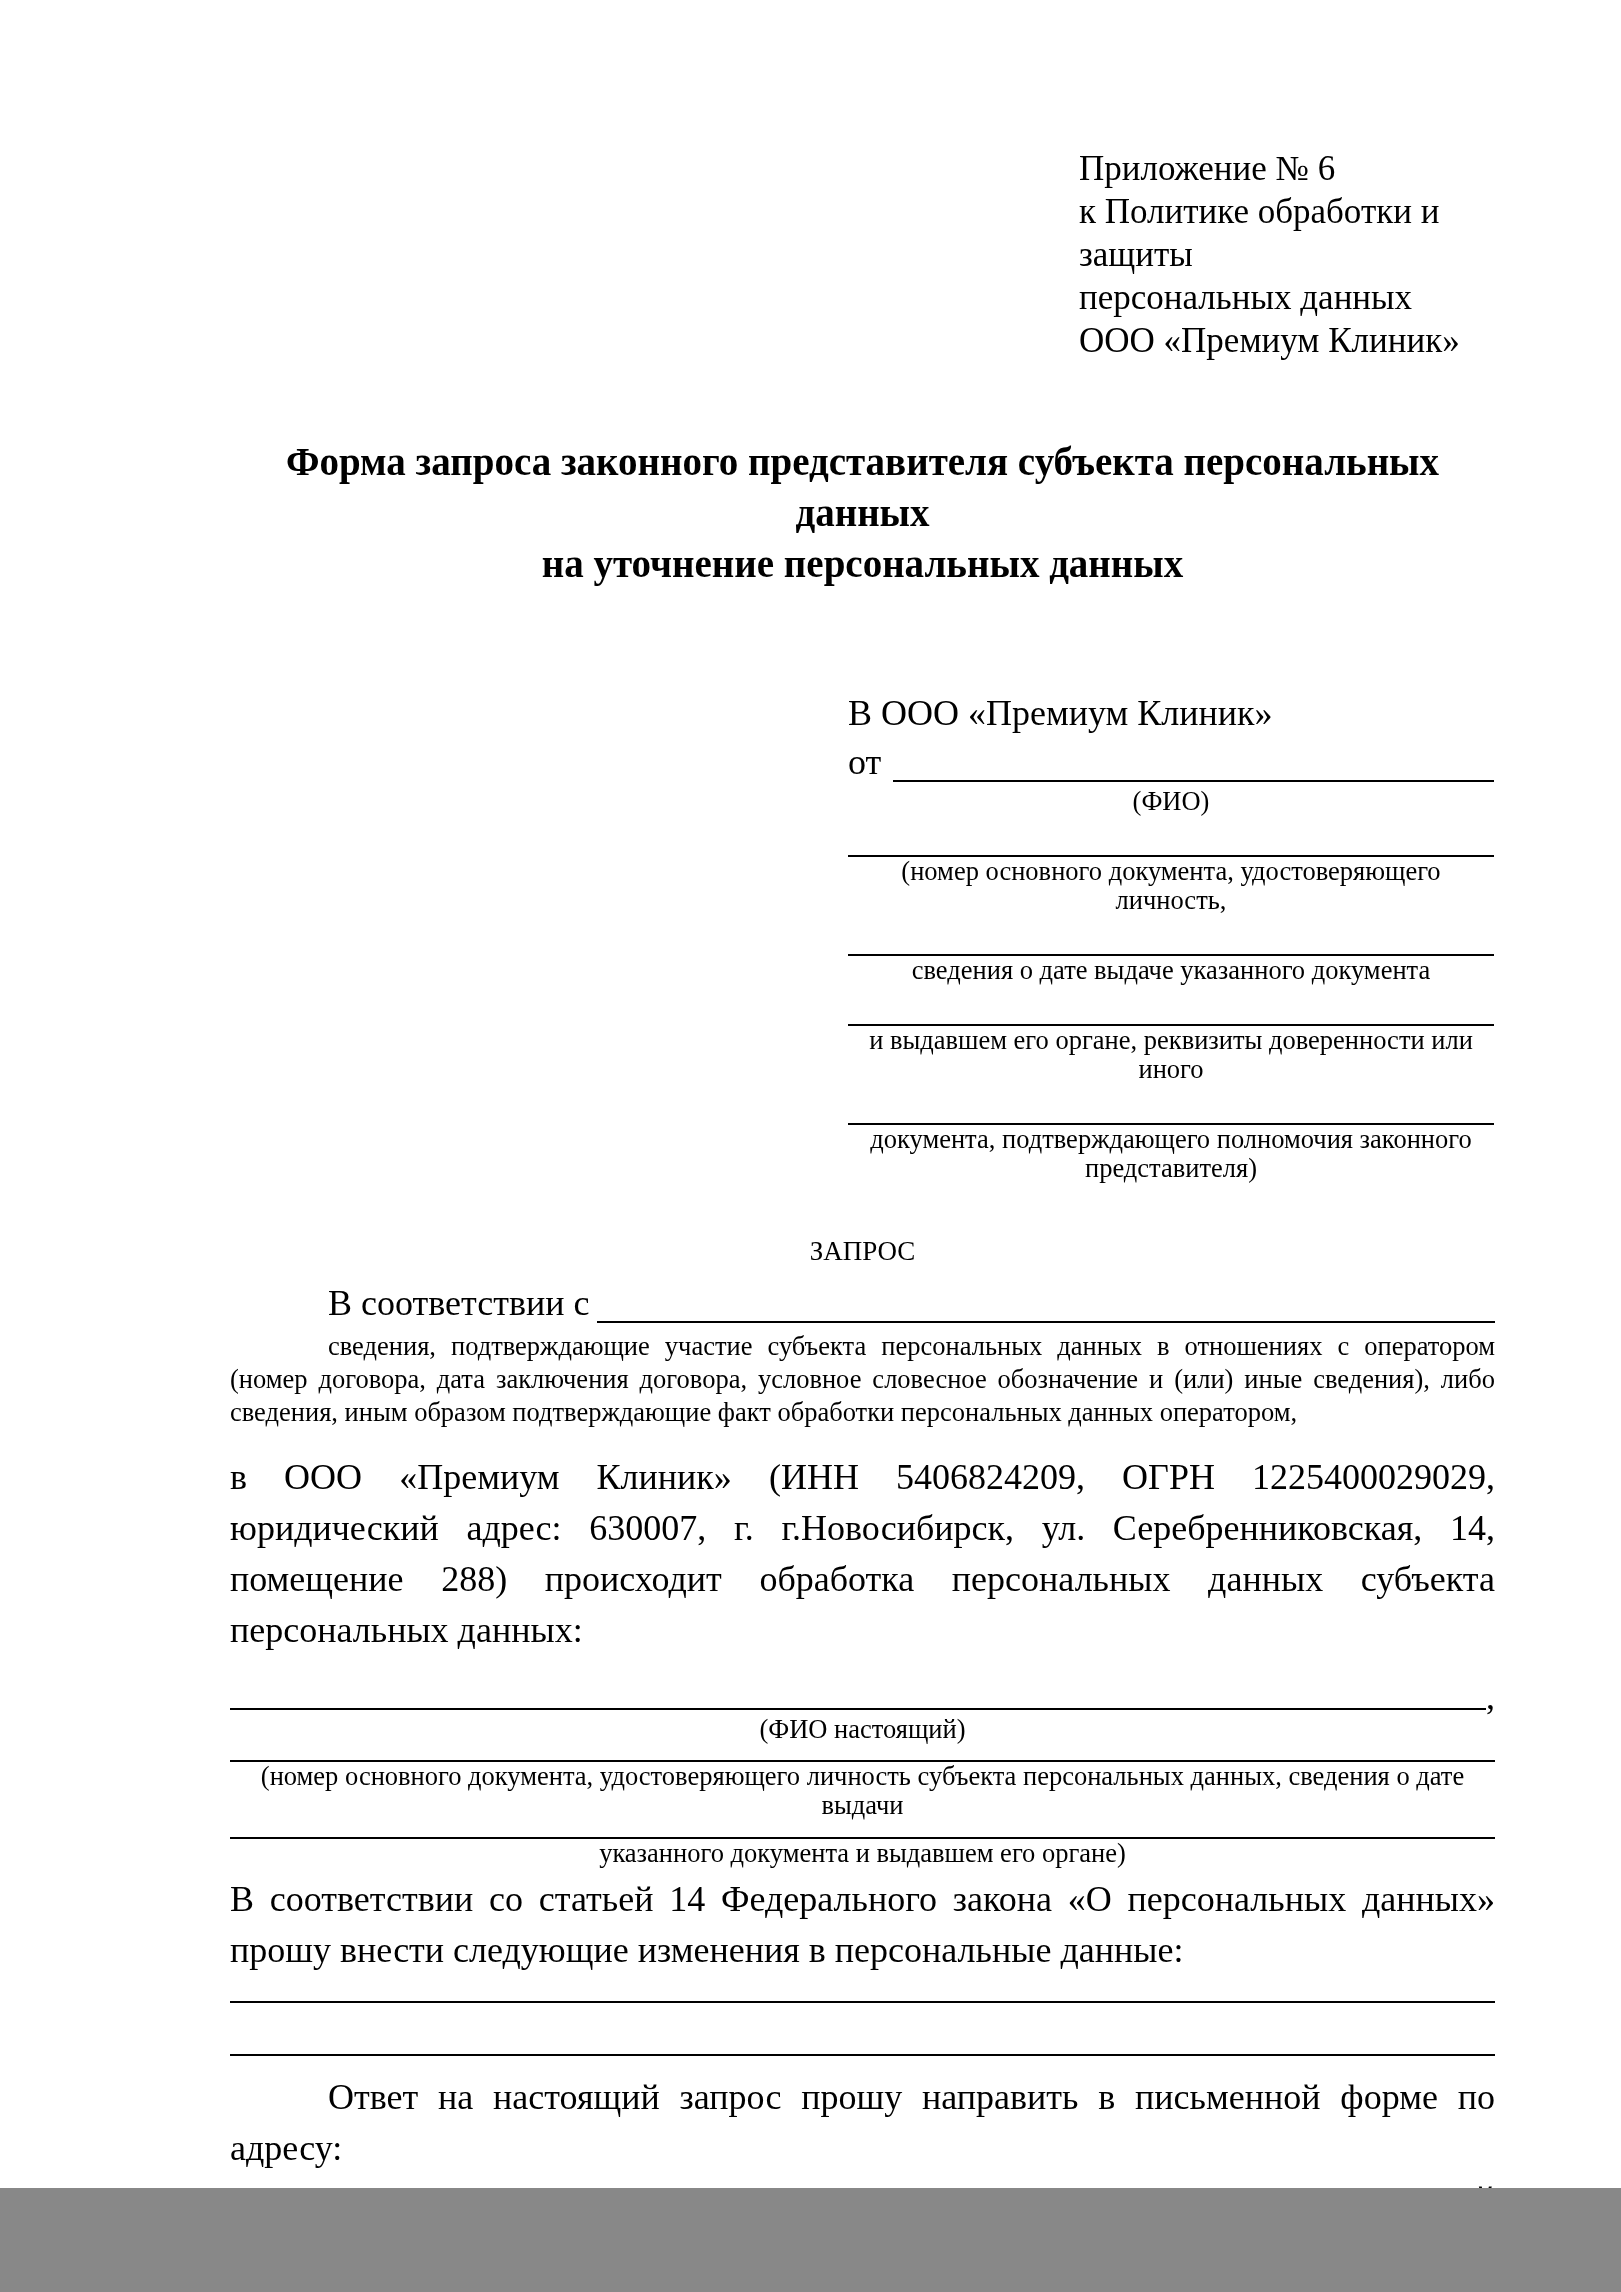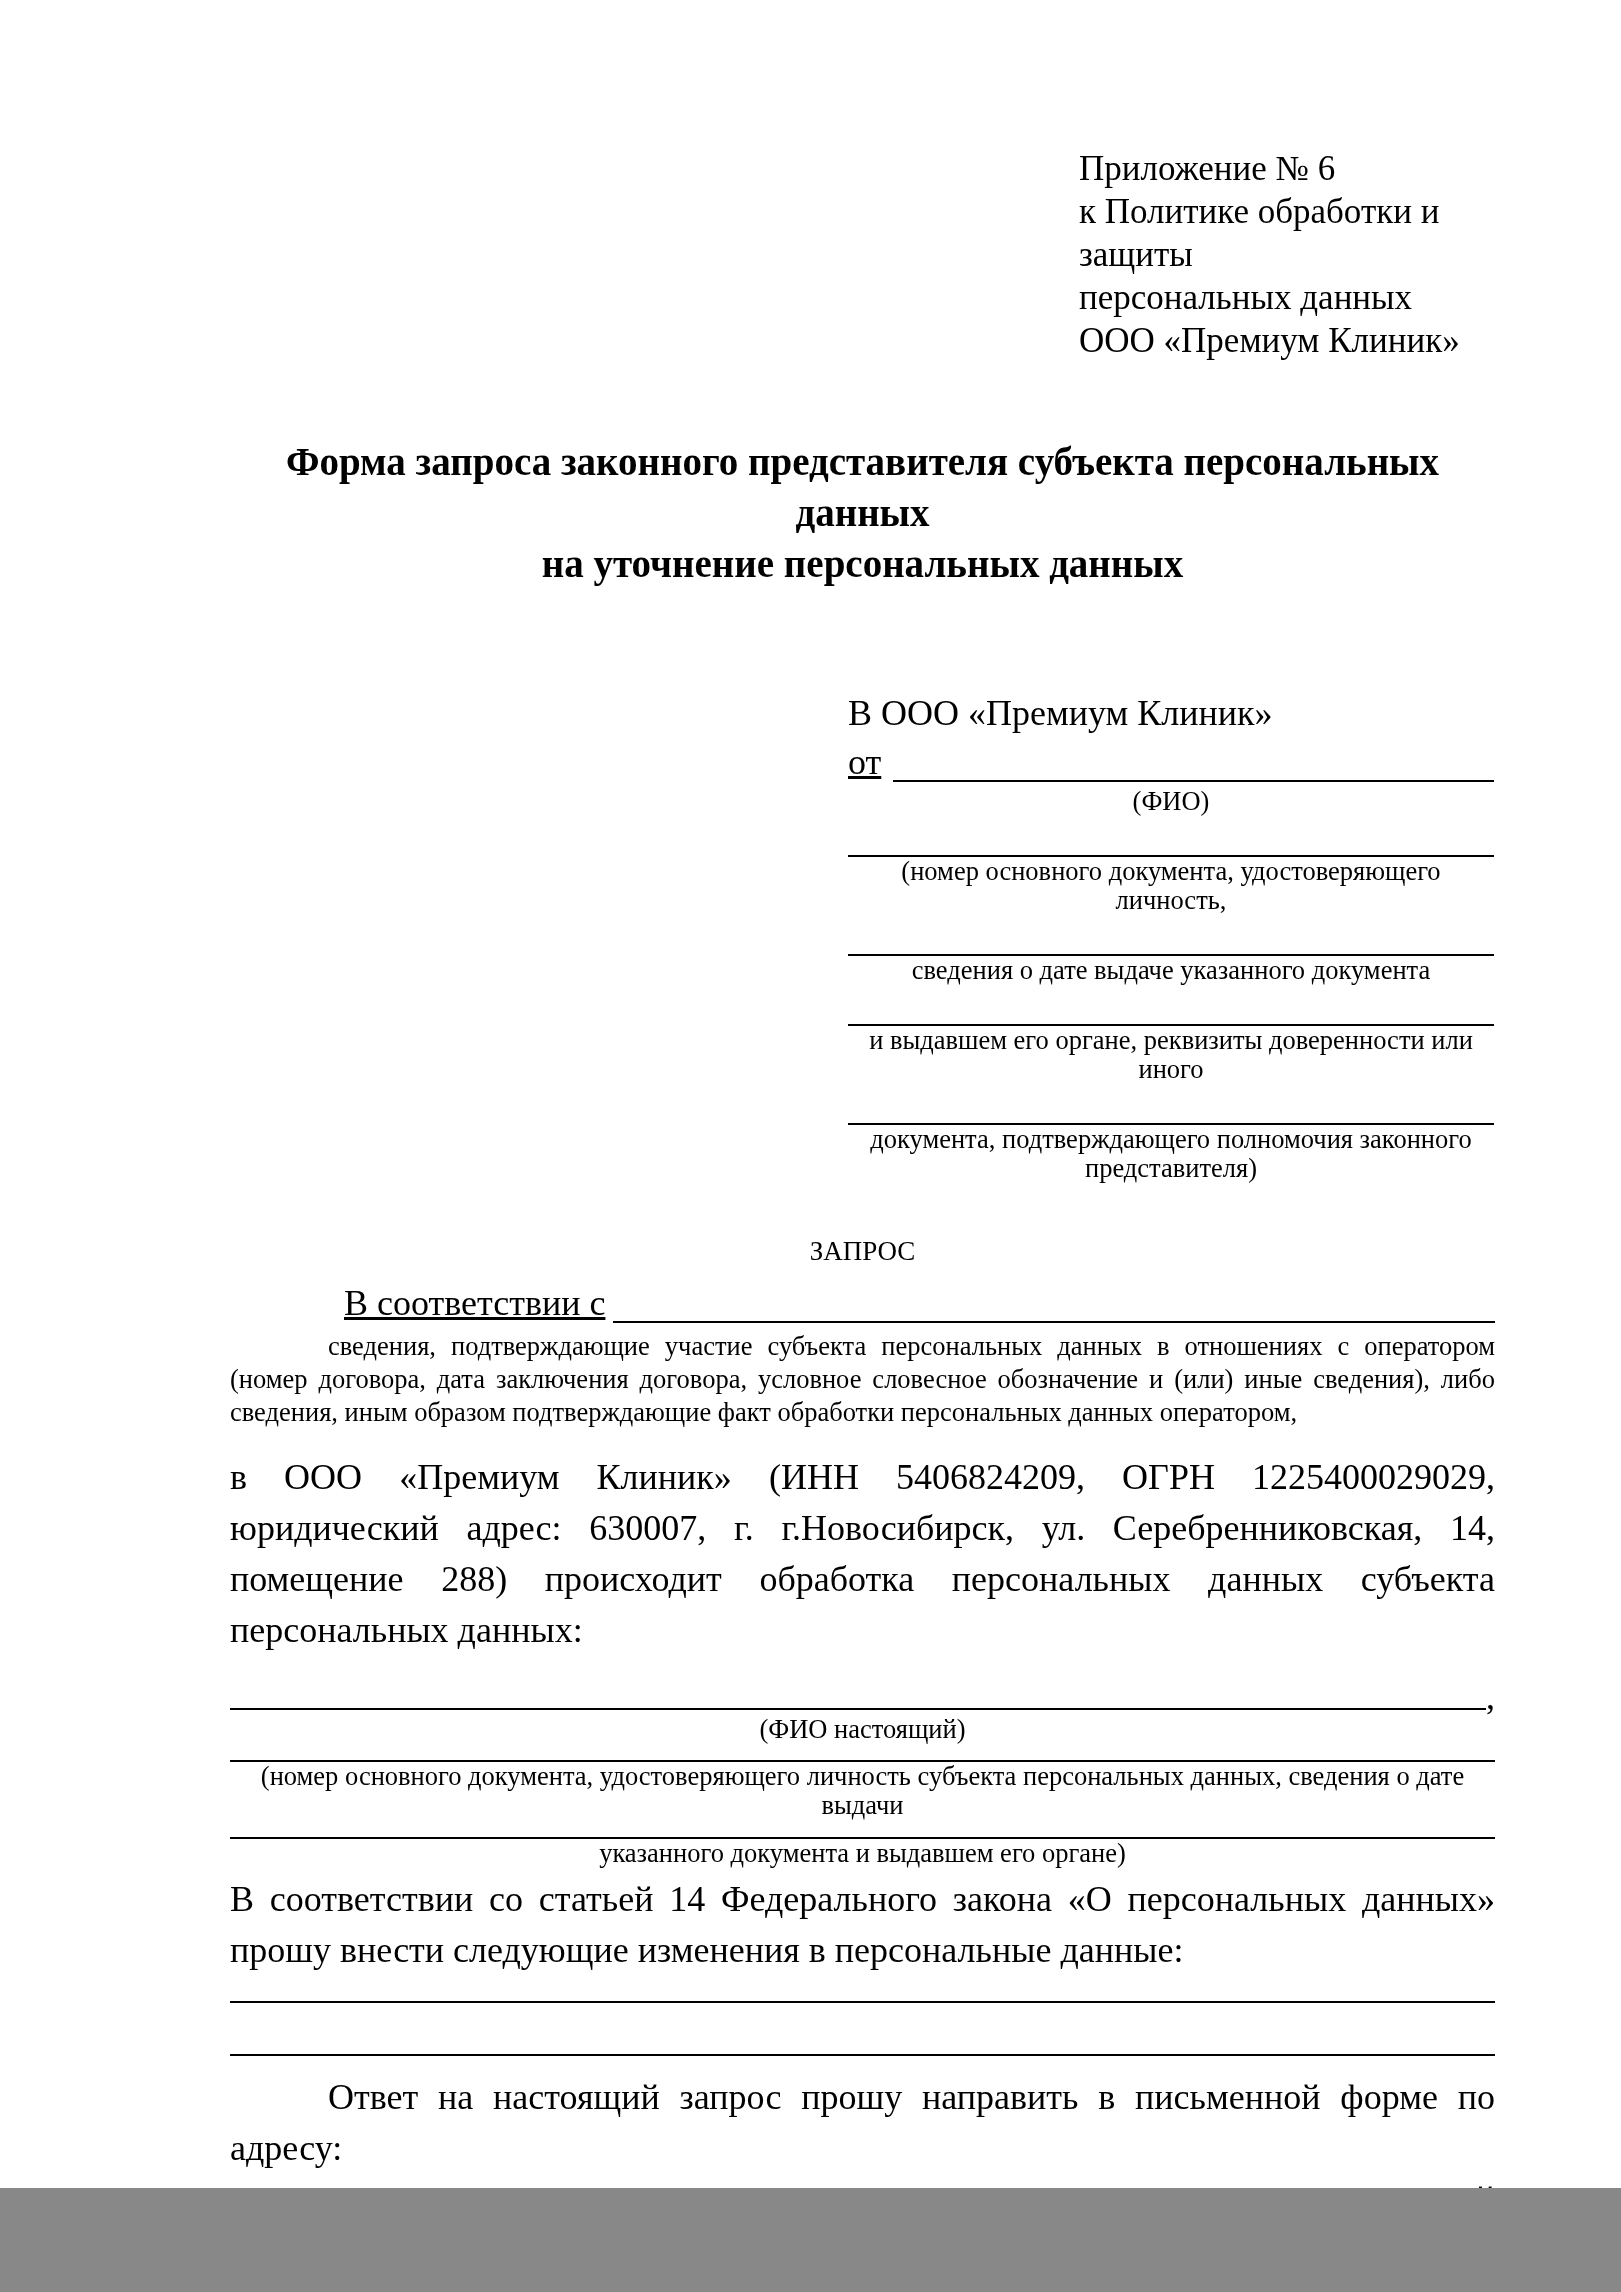--- a/index.html
+++ b/index.html
@@ -13,29 +13,29 @@
     box-sizing:border-box;
     padding:147px 126px 0 230px;
     overflow:hidden;
   }
   
   .attachment { margin-left:849px; font-size:35px; line-height:43px; }
   
   .title { margin-top:74px; text-align:center; font-weight:bold; font-size:39px; line-height:51px; }
   
   .addressee { margin-top:100px; margin-left:618px; width:646px; font-size:36px; line-height:49px; }
-  .row { display:flex;text-decoration:underline; }
+  .row { display:flex; }
   .fill-line { flex:1; border-bottom:2.9px solid #000; margin-bottom:4.9px; }
   .from-row .from-label { margin-right:11.8px; white-space:nowrap; }
   .caption { font-size:26.5px; line-height:29px; text-align:center; }
   .blank-row { height:39px; border-bottom:2.9px solid #000; }
   
   .zapros { margin-top:47px; text-align:center; font-size:27px; line-height:43px; }
   .accordance-row { margin-top:5.9px; padding-left:98px; font-size:36px; line-height:49px; }
-  .accordance-row .label { white-space:nowrap; margin-right:7.8px;margin-left:16px; }
+  .accordance-row .label { white-space:nowrap; margin-right:7.8px; }
   .footnote { margin-top:2px; font-size:26.5px; line-height:33px; text-align:justify; text-indent:98px; }
   .para { font-size:36px; line-height:51px; text-align:justify; }
   .op-para { margin-top:23px; }
   .comma-row { margin-top:13.7px; height:45px; align-items:stretch; font-size:36px; }
   .comma-row .comma { align-self:flex-end; line-height:35px; }
   .thin-blank { height:16.7px; border-bottom:2.9px solid #000; }
   .art-para { margin-top:5.9px; }
   .blank1 { margin-top:2px; height:23.5px; border-bottom:2.9px solid #000; }
   .blank2 { height:51px; border-bottom:2.9px solid #000; }
   .answer-para { margin-top:15.7px; text-indent:98px; }

